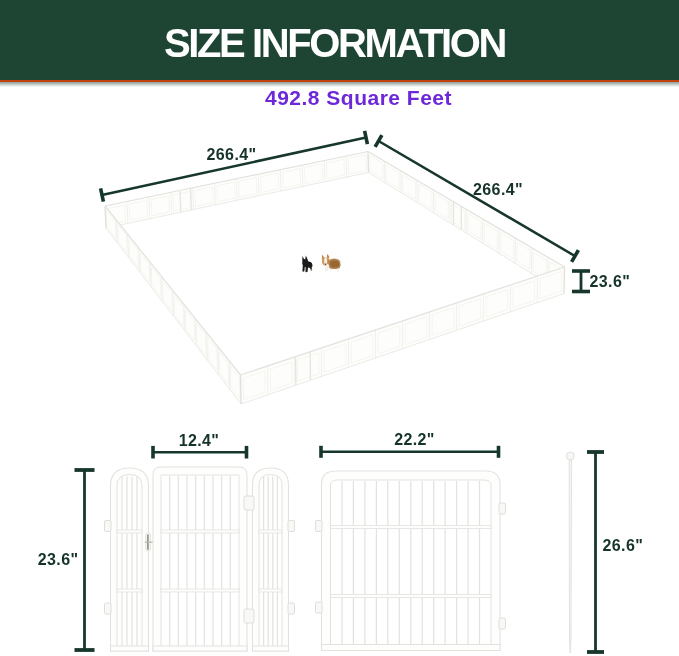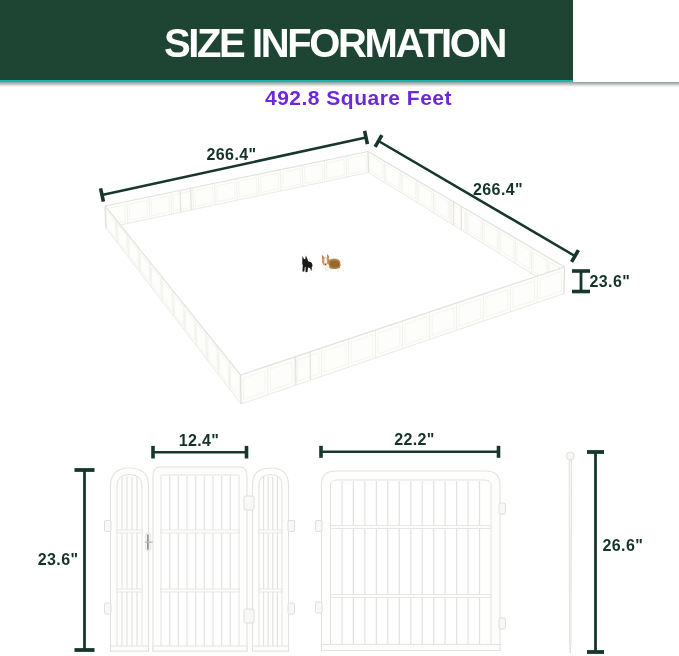--- a/index.html
+++ b/index.html
@@ -1,17 +1,17 @@
 <!DOCTYPE html>
 <html><head>
 <meta charset="utf-8">
 <style>
   html,body{margin:0;padding:0;}
   body{width:679px;height:656px;background:#ffffff;font-family:"Liberation Sans",sans-serif;overflow:hidden;position:relative;}
-  .band{position:absolute;left:0;top:0;width:573px;height:80px;background:#1e4434;border-bottom:2px solid #14b8a6;}
+  .band{position:absolute;left:0;top:0;width:679px;height:80px;background:#1e4434;border-bottom:2px solid #c2410c;}
   .bandshadow{position:absolute;left:0;top:82px;width:679px;height:5px;background:linear-gradient(to bottom,rgba(30,60,45,0.5),rgba(30,60,45,0));}
   .band h1{margin:0;position:absolute;left:-5px;top:23px;width:679px;text-align:center;color:#ffffff;font-size:40px;font-weight:bold;letter-spacing:-2.4px;line-height:40px;}
   .sub{position:absolute;left:-1px;top:86px;width:679px;text-align:center;color:#6d28d9;font-size:21px;font-weight:bold;letter-spacing:0.5px;margin-left:20px;}
   svg{position:absolute;left:0;top:0;}
   text{font-family:"Liberation Sans",sans-serif;font-weight:bold;fill:#15332a;}
 </style>
 </head>
 <body>
 
 <div class="band">

